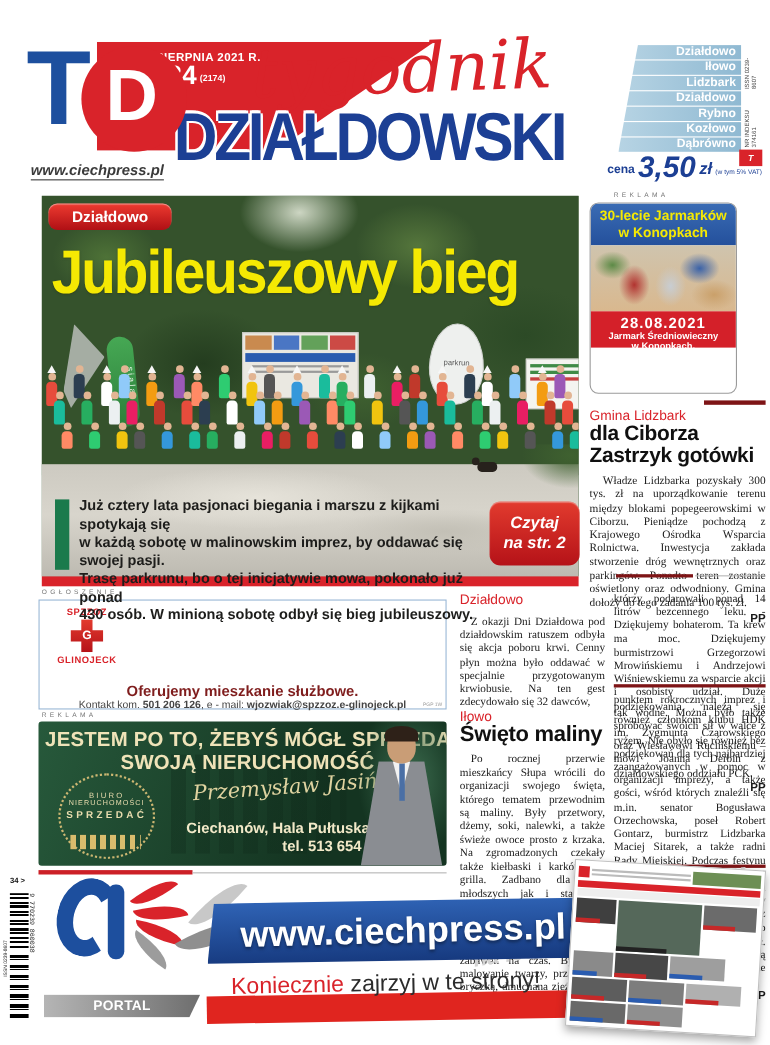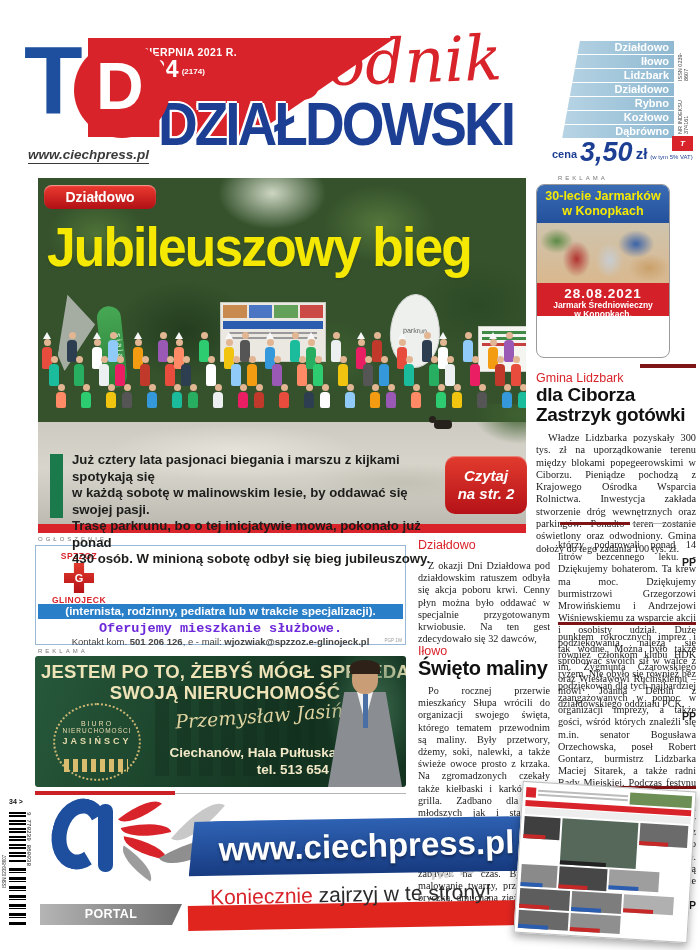--- a/index.html
+++ b/index.html
@@ -30,21 +30,21 @@
         font-size:11px;font-weight:bold;color:#fff;background:linear-gradient(90deg,#b7d4e4,#8fb9d2);}
   .vert-index{left:677px;top:42px;height:92px;display:flex;writing-mode:vertical-rl;
               transform:rotate(180deg);font-size:5.5px;color:#444;line-height:6px;gap:1px;}
   .mini-logo{left:672px;top:136px;width:21px;height:15px;background:#d9232a;color:#fff;
              font-size:8px;font-weight:bold;font-style:italic;text-align:center;line-height:15px;}
   .mh-site{left:28px;top:147px;font-size:13.5px;font-weight:bold;font-style:italic;color:#3a3a3a;
            border-bottom:1.5px solid #3a3a3a;padding-bottom:1px;z-index:5;}
   .price{left:552px;top:140px;display:flex;align-items:flex-end;gap:3px;color:#1c3f94;}
   .price .l{font-size:11px;font-weight:bold;padding-bottom:4px;}
   .price .v{font-size:27px;font-weight:bold;font-style:italic;line-height:24px;}
-  .price .u{font-size:15px;font-weight:bold;padding-bottom:2px;}
+  .price .u{font-size:15px;font-weight:bold;font-style:italic;padding-bottom:2px;}
   .price .n{font-size:6px;padding-bottom:4px;}
 
   
   .photo{left:38px;top:178px;width:488px;height:346px;overflow:hidden;background:#35522c;}
   .trees{position:absolute;left:0;top:0;right:0;height:254px;
     background:
       radial-gradient(90px 60px at 48% 6%,#cdd6c3 0%,rgba(205,214,195,0) 60%),
       radial-gradient(70px 50px at 12% 22%,#4e7237 0%,rgba(78,114,55,0) 70%),
       radial-gradient(80px 55px at 70% 18%,#55763c 0%,rgba(85,118,60,0) 70%),
       radial-gradient(100px 70px at 30% 60%,#243d1f 0%,rgba(36,61,31,0) 70%),
@@ -131,21 +131,21 @@
   .sp-cross{width:30px;height:30px;margin:2px auto;background:
     linear-gradient(#e33b2e,#b51218);clip-path:polygon(33% 0,67% 0,67% 33%,100% 33%,100% 67%,67% 67%,67% 100%,33% 100%,33% 67%,0 67%,0 33%,33% 33%);
     color:#fff;font-size:11px;font-weight:bold;line-height:30px;}
   .sp-title{position:absolute;left:82px;top:2px;width:282px;text-align:center;
     font-family:"Liberation Serif",serif;font-size:25px;color:#1a1a1a;}
   .sp-sub{position:absolute;left:82px;top:30px;width:282px;text-align:center;
     font-size:22px;font-weight:bold;color:#2a7fc9;letter-spacing:.5px;}
   .sp-bar{position:absolute;left:2px;right:2px;top:58px;height:15px;background:#2a7fc9;color:#fff;
     font-size:11.5px;font-weight:bold;text-align:center;line-height:15px;}
   .sp-offer{position:absolute;left:0;right:0;top:75px;text-align:center;font-size:13.5px;
-    font-weight:bold;color:#6d28d9;font-family:Liberation Mono, monospace;}
+    font-weight:bold;color:#7f1d1d;}
   .sp-contact{position:absolute;left:0;right:0;top:90px;text-align:center;font-size:9.5px;color:#444;}
   .sp-corner{position:absolute;right:3px;bottom:1px;font-size:4.5px;color:#999;}
 
   
   .jas{left:35px;top:656px;width:371px;height:131px;border-radius:3px;overflow:hidden;
     background:linear-gradient(110deg,#27593b,#143421 70%);}
   .jas-city{position:absolute;left:120px;top:30px;width:160px;height:90px;opacity:.35;
     background:repeating-linear-gradient(90deg,#0f2a1a 0 14px,rgba(0,0,0,0) 14px 22px);}
   .jas-h{position:absolute;left:6px;width:300px;text-align:center;color:#efe3b8;font-weight:bold;
     font-size:18.5px;letter-spacing:.2px;white-space:nowrap;}
@@ -566,21 +566,21 @@
           <div class="torso" style="height: 16px; background: rgb(26, 188, 156);"></div>
         </div>
       </div>
     <div class="dog"></div>
     <div class="kicker-badge">Działdowo</div>
     <div class="big-headline">Jubileuszowy bieg</div>
   </div>
   <div class="abs standfirst-bar"></div>
   <div class="abs standfirst">
     <div>Już cztery lata pasjonaci biegania i marszu z kijkami spotykają się</div>
-    <div>w każdą sobotę w malinowskim lesie, by oddawać się swojej pasji.</div>
+    <div>w każdą sobotę w malinowskim imprez, by oddawać się swojej pasji.</div>
     <div>Trasę parkrunu, bo o tej inicjatywie mowa, pokonało już ponad</div>
     <div>430 osób. W minioną sobotę odbył się bieg jubileuszowy.</div>
   </div>
   <div class="abs read-badge">
     <div>Czytaj</div>
     <div>na str. 2</div>
   </div>
   <div class="abs red-bar"></div>
 
   <div class="abs lbl ad-label" style="left:558px;top:175px;">REKLAMA</div>
@@ -611,21 +611,20 @@
   <div class="abs rule" style="left:560px;top:522px;width:70px;height:3px;"></div>
   <div class="abs rule-gray" style="left:632px;top:523px;width:64px;height:1px;"></div>
 
   <div class="abs lbl ad-label" style="left:38px;top:536px;">OGŁOSZENIE</div>
   <div class="abs spzzoz">
     <div class="sp-logo">
       <div class="t">SPZZOZ</div>
       <div class="sp-cross">G</div>
       <div class="t">GLINOJECK</div>
     </div>
-    <div class="sp-bar">(internista, rodzinny, pediatra lub w trakcie specjalizacji).</div>
     <div class="sp-offer">Oferujemy mieszkanie służbowe.</div>
     <div class="sp-contact">
       <span>Kontakt kom. </span><b>501 206 126</b><span>, e - mail: </span><b>wjozwiak@spzzoz.e-glinojeck.pl</b>
     </div>
     <div class="sp-corner">PGP 1W</div>
   </div>
 
   <div class="abs" style="left:418px;top:538px;width:132px;">
     <div class="kick">Działdowo</div>
     <div class="art-body" style="font-size:10.2px;line-height:12.2px;margin-top:8px;text-indent:10px;">Z okazji Dni Działdowa pod działdowskim ratuszem odbyła się akcja poboru krwi. Cenny płyn można było oddawać w specjalnie przygotowanym krwiobusie. Na ten gest zdecydowało się 32 dawców,</div>
@@ -648,21 +647,21 @@
   <div class="abs rule" style="left:558px;top:786px;width:138px;height:3px;"></div>
 
   <div class="abs lbl ad-label" style="left:38px;top:648px;">REKLAMA</div>
   <div class="abs jas">
     <div class="jas-city"></div>
     <div class="jas-h" style="top:5px;">JESTEM PO TO, ŻEBYŚ MÓGŁ SPRZEDAĆ</div>
     <div class="jas-h" style="top:26px;left:40px;">SWOJĄ NIERUCHOMOŚĆ</div>
     <div class="jas-logo">
       <div class="l1">BIURO</div>
       <div class="l2">NIERUCHOMOŚCI</div>
-      <div class="l3">JASIŃSCY</div>
+      <div class="l3">SPRZEDAĆ</div>
       <div class="jas-sky"></div>
     </div>
     <div class="jas-sig">Przemysław Jasiński</div>
     <div class="jas-addr">
       <div>Ciechanów, Hala Pułtuska 12</div>
       <div>tel. 513 654 108</div>
     </div>
     <div class="jas-man">
       <div class="man-suit"></div>
       <div class="man-shirt"></div>

